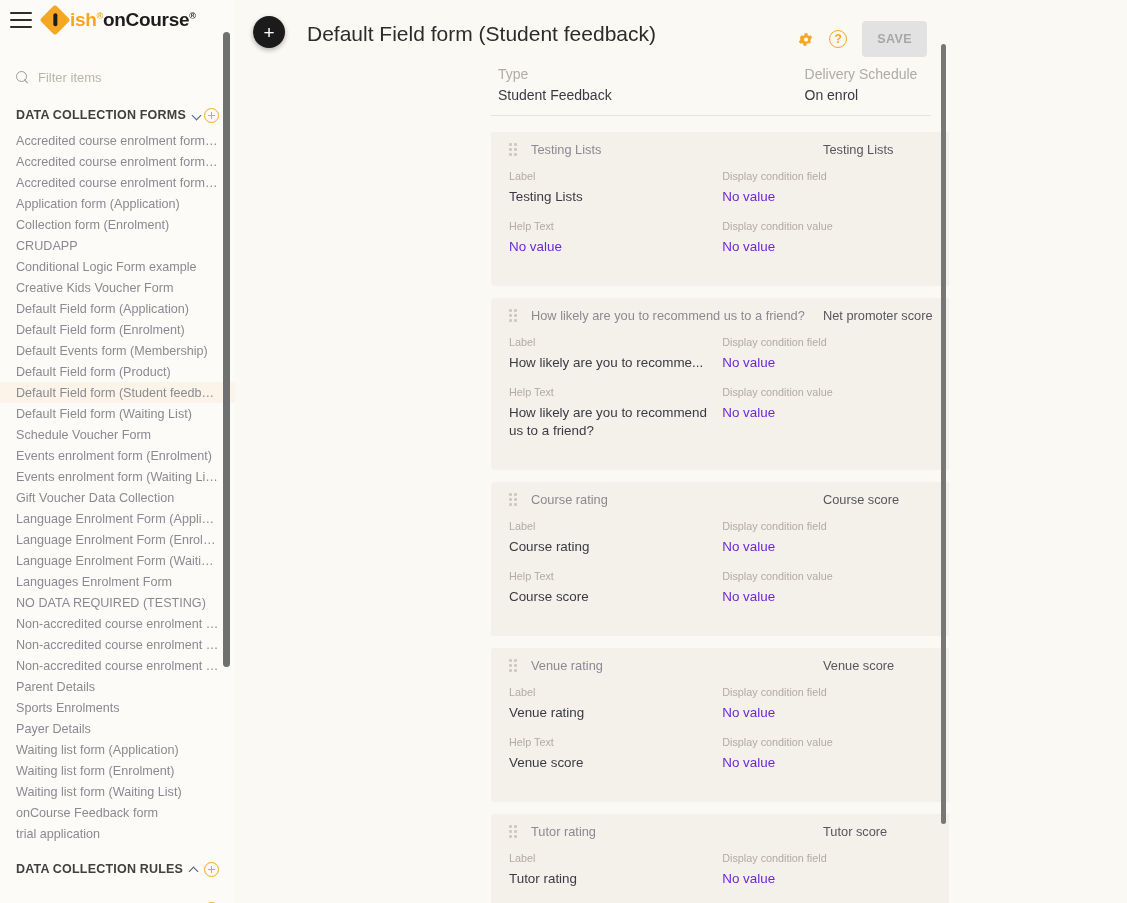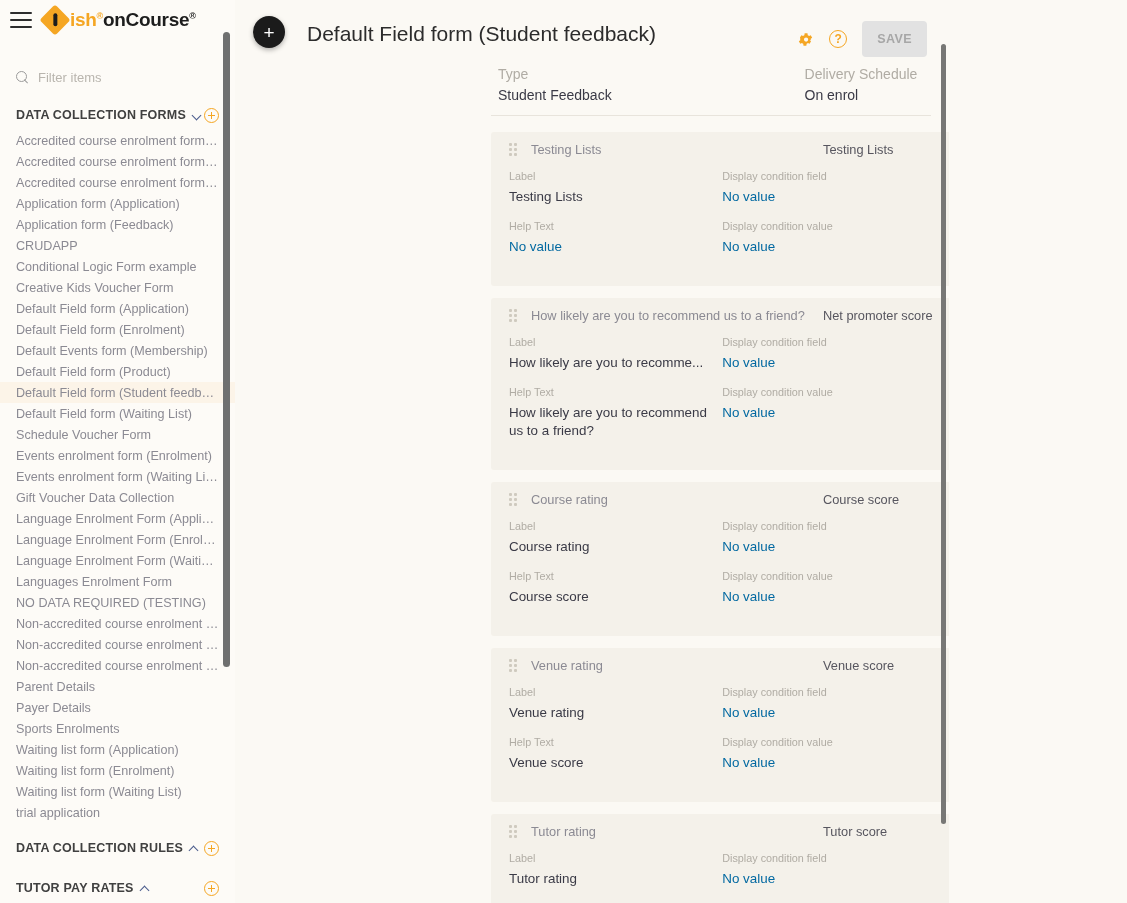--- a/index.html
+++ b/index.html
@@ -243,21 +243,21 @@
   .col.col-a { width: 228px; }
   .col.col-b { width: 270px; }
   .col.col-c { flex: 1 1 auto; position: relative; }
   .field { margin-bottom: 14px; }
   .field-label {
     font-size: 10.8px; color: #b0aca4; margin-bottom: 6px;
   }
   .field-value {
     font-size: 13.4px; color: #3a3a46; line-height: 18px;
   }
-  .field-value.empty { color: #0369a1; }
+  .field-value.empty { color: #6d28d9; }
 
   .toggle-group {
     display: inline-flex;
     border-radius: 4px;
     overflow: hidden;
     position: absolute;
     right: 10px;
     bottom: 34px;
   }
   .toggle-opt {
@@ -323,21 +323,21 @@
         <div class="sb-item">
           <span>Accredited course enrolment form (En...</span>
         </div>
         <div class="sb-item">
           <span>Accredited course enrolment form (W...</span>
         </div>
         <div class="sb-item">
           <span>Application form (Application)</span>
         </div>
         <div class="sb-item">
-          <span>Application form (Feedback)</span>
+          <span>Collection form (Enrolment)</span>
         </div>
         <div class="sb-item">
           <span>CRUDAPP</span>
         </div>
         <div class="sb-item">
           <span>Conditional Logic Form example</span>
         </div>
         <div class="sb-item">
           <span>Creative Kids Voucher Form</span>
         </div>
@@ -392,33 +392,36 @@
         <div class="sb-item">
           <span>Non-accredited course enrolment for...</span>
         </div>
         <div class="sb-item">
           <span>Non-accredited course enrolment for...</span>
         </div>
         <div class="sb-item">
           <span>Parent Details</span>
         </div>
         <div class="sb-item">
+          <span>Sports Enrolments</span>
+        </div>
+        <div class="sb-item">
           <span>Payer Details</span>
         </div>
         <div class="sb-item">
-          <span>Sports Enrolments</span>
-        </div>
-        <div class="sb-item">
           <span>Waiting list form (Application)</span>
         </div>
         <div class="sb-item">
           <span>Waiting list form (Enrolment)</span>
         </div>
         <div class="sb-item">
           <span>Waiting list form (Waiting List)</span>
+        </div>
+        <div class="sb-item">
+          <span>onCourse Feedback form</span>
         </div>
         <div class="sb-item">
           <span>trial application</span>
         </div>
       </div>
 
     <div class="sb-section">
       <span class="sb-section-title">DATA COLLECTION RULES</span>
       <span class="chev up"></span>
       <span class="plus-circle"></span>

